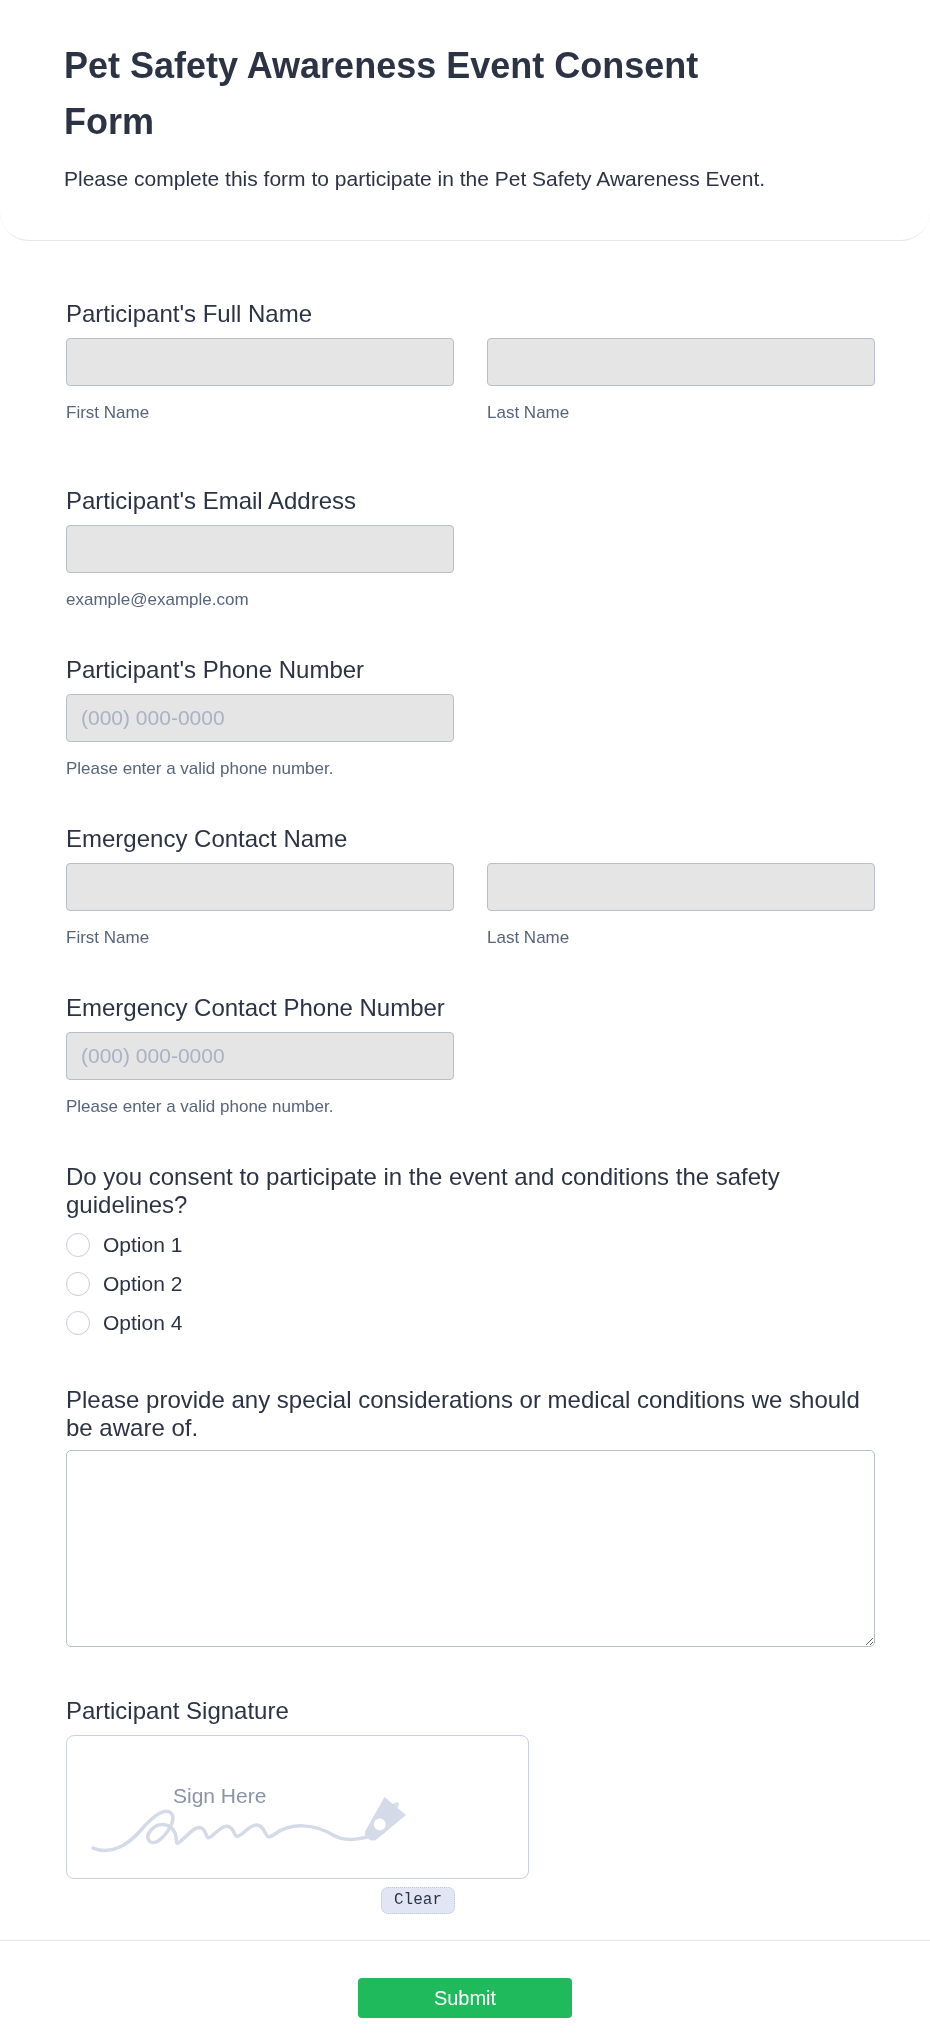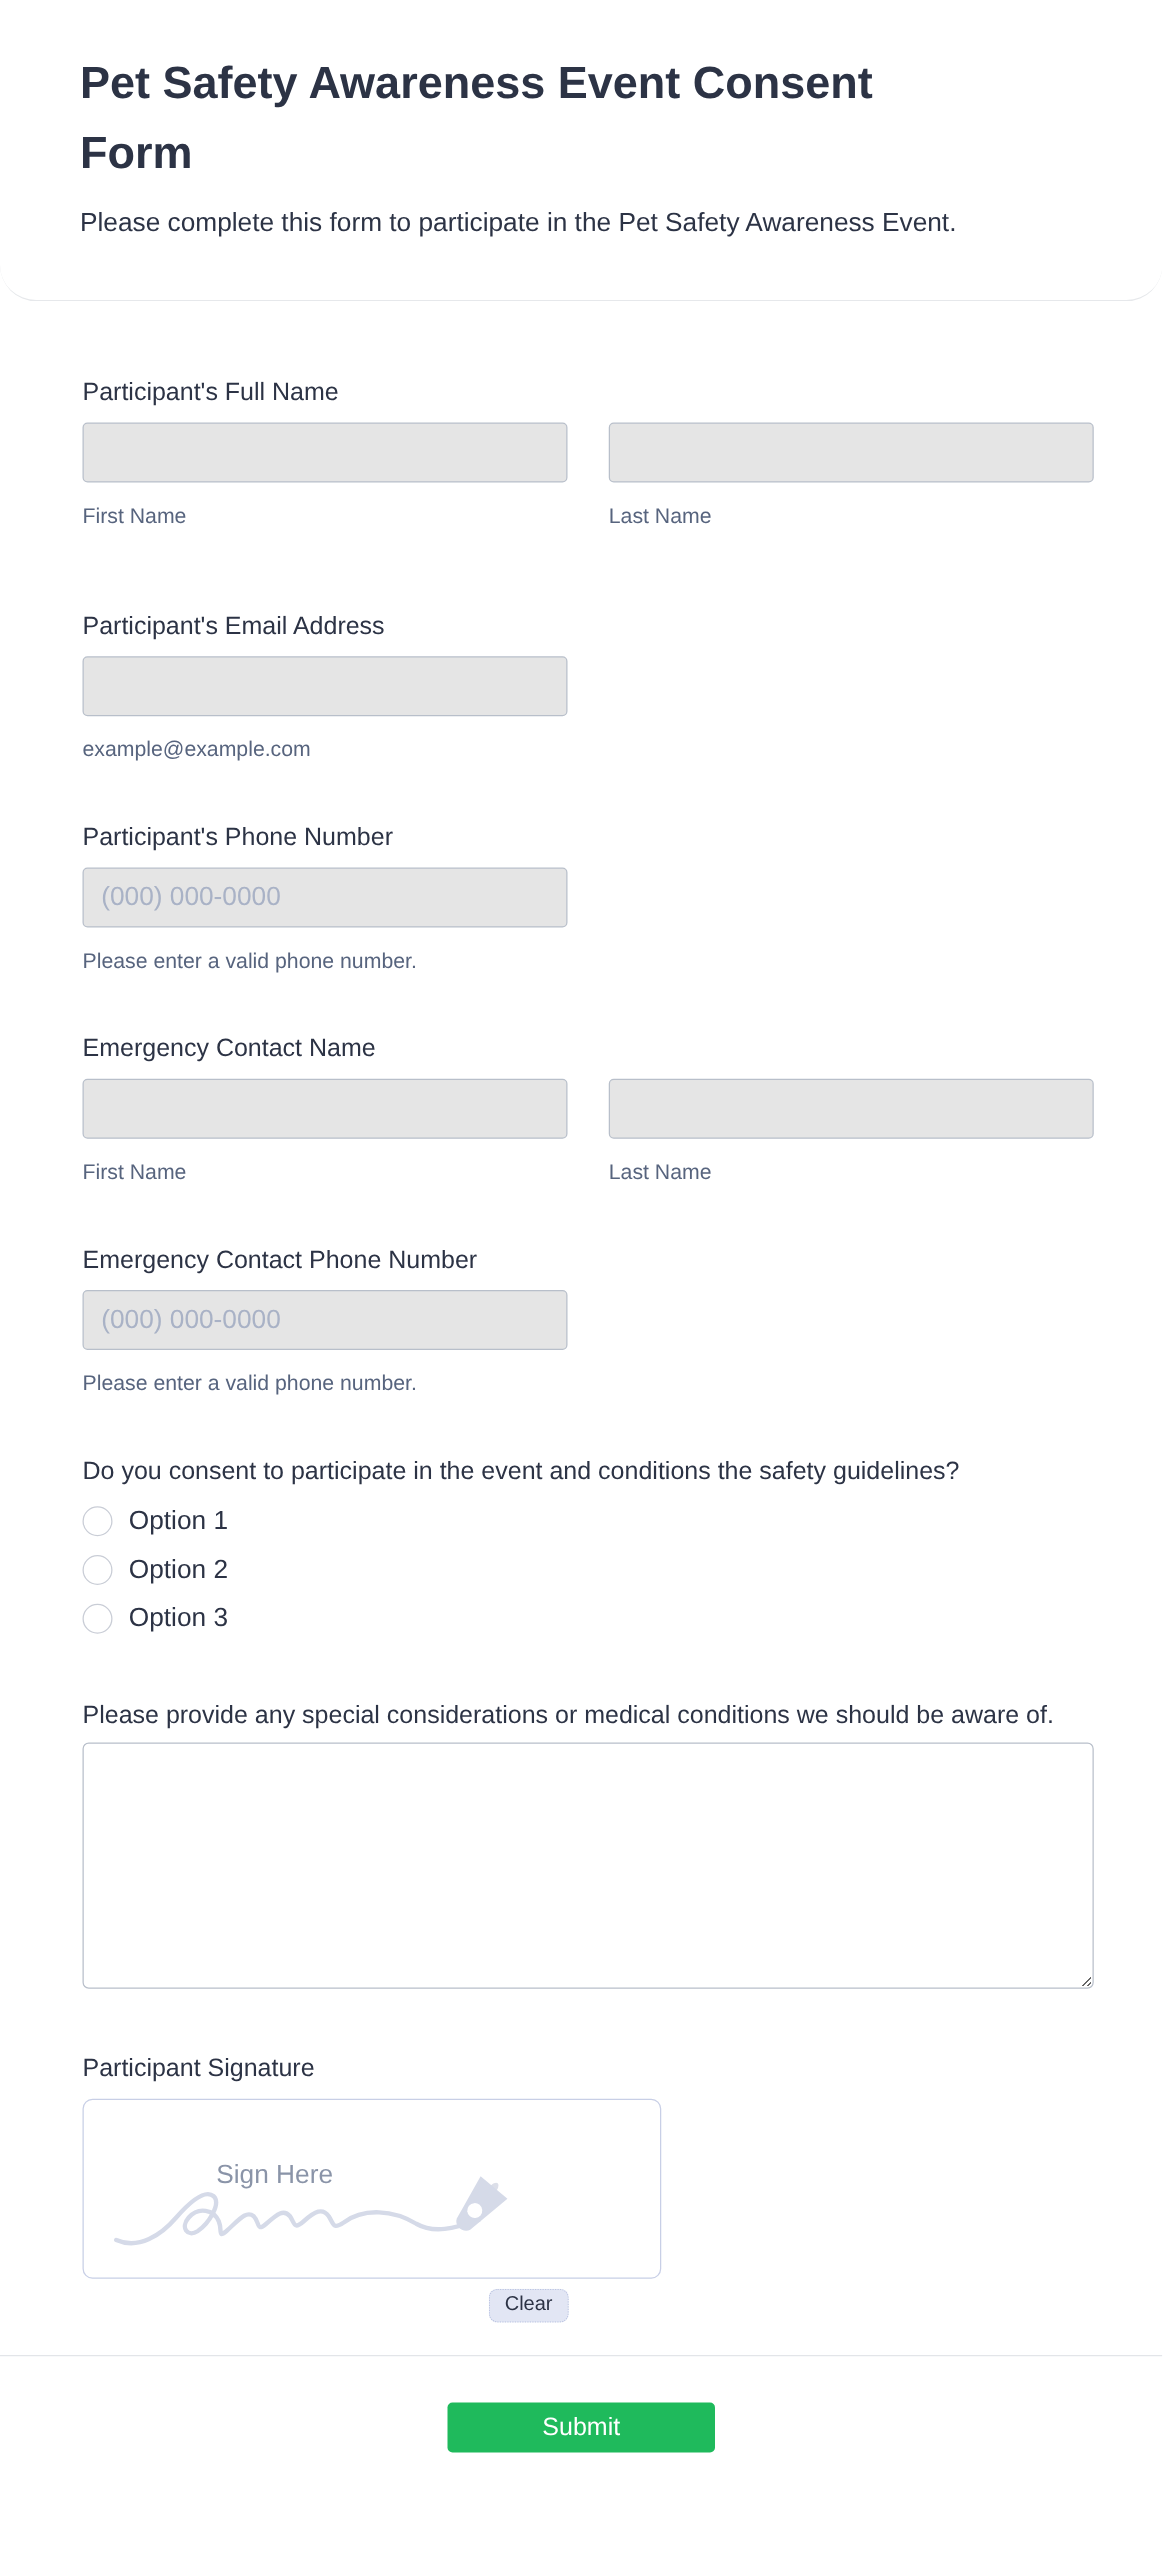--- a/index.html
+++ b/index.html
@@ -34,21 +34,21 @@
     font-weight: 400;
     color: #2c3345;
   }
   
   .form-body { padding: 0 55px 0 66px; }
   .field { margin-top: 45px; }
   .field.first { margin-top: 59px; }
   .field.gap-sm { margin-top: 63px; }
   .field.gap-lg { margin-top: 50px; }
   .field-label {
-    font-size: 20px;
+    font-size: 24px;
     line-height: 28px;
     font-weight: 500;
     color: #2c3345;
   }
   .input-row {
     margin-top: 10px;
     display: flex;
     gap: 33px;
   }
   .text-input {
@@ -135,21 +135,21 @@
     color: #8a94a8;
   }
   .signature-art { position: absolute; left: 0; top: 0; }
   .clear-row {
     width: 389px;
     margin-top: 8px;
     display: flex;
     justify-content: flex-end;
   }
   .clear-button {
-    font-family: Liberation Sans, sans-serif;
+    font-family: Liberation Mono, monospace;
     font-size: 16px;
     color: #2c3345;
     background: #e2e6f4;
     border: 1px dotted #bcc5e2;
     border-radius: 7px;
     padding: 3px 12px 4px 12px;
     cursor: pointer;
   }
   
   .footer-divider {
@@ -240,21 +240,21 @@
         <div class="radio-row">
           <span class="radio-circle"></span>
           <span class="radio-label">Option 1</span>
         </div>
         <div class="radio-row">
           <span class="radio-circle"></span>
           <span class="radio-label">Option 2</span>
         </div>
         <div class="radio-row">
           <span class="radio-circle"></span>
-          <span class="radio-label">Option 3</span>
+          <span class="radio-label">Option 4</span>
         </div>
       </div>
     </div>
 
     <div class="field gap-lg">
       <div class="field-label textarea-label">Please provide any special considerations or medical conditions we should be aware of.</div>
       <textarea class="considerations-textarea" style=""></textarea>
     </div>
 
     <div class="field gap-lg">

